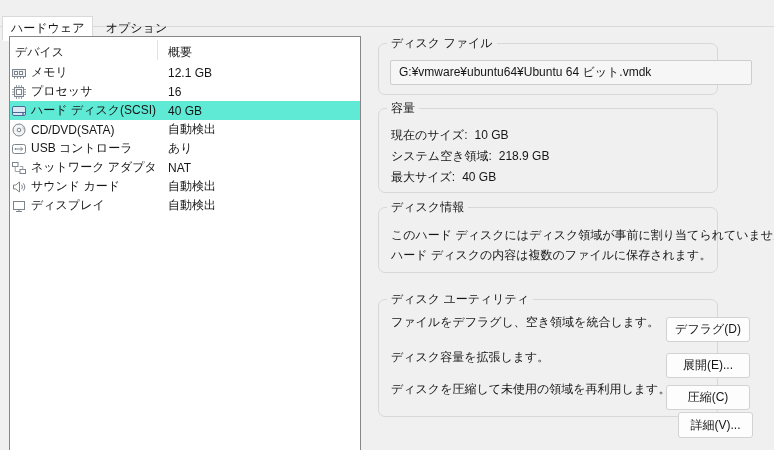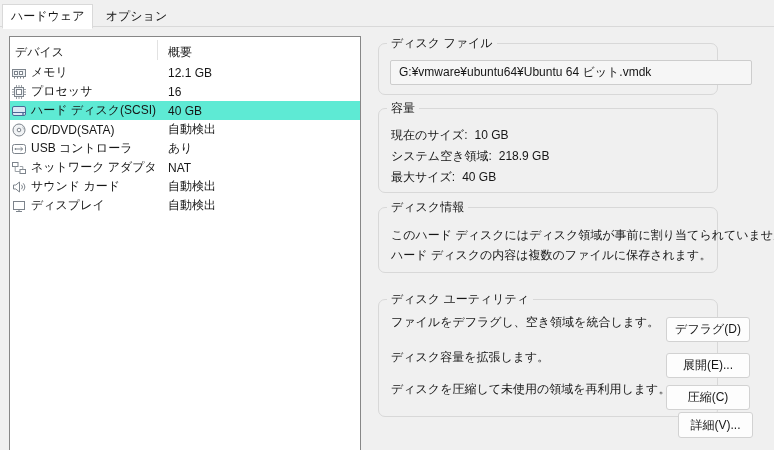--- a/index.html
+++ b/index.html
@@ -6,21 +6,21 @@
   body{
     width:774px;height:450px;overflow:hidden;position:relative;
     background:#f0f0f0;color:#161616;
     font-family:"Liberation Sans","DejaVu Sans",sans-serif;
     font-size:12px;
   }
   
   .tabbar{position:absolute;left:0;top:3px;width:774px;height:24px;
     border-bottom:1px solid #d9d9d9;box-sizing:border-box;padding-left:2px;}
   .tab{display:inline-block;height:22px;line-height:22px;padding:0 8px;
-    border:1px solid transparent;vertical-align:bottom;white-space:nowrap;cursor:default;}
+    border:1px solid transparent;vertical-align:bottom;white-space:nowrap;cursor:default;margin-top:12px;}
   .tab.active{background:#ffffff;border-color:#d9d9d9;border-bottom-color:#ffffff;
     position:relative;top:1px;height:23px;}
   
   .device-panel{position:absolute;left:9px;top:36px;width:352px;height:500px;
     background:#ffffff;border:1px solid #878787;box-sizing:border-box;}
   .list-header{position:relative;height:26px;}
   .hdr-device{position:absolute;left:5px;top:7px;color:#1a1a1a;}
   .hdr-sep{position:absolute;left:147px;top:3px;width:1px;height:20px;background:#e2e2e2;}
   .hdr-summary{position:absolute;left:158px;top:7px;color:#1a1a1a;}
   .rows{position:absolute;left:0;top:26px;right:0;}

